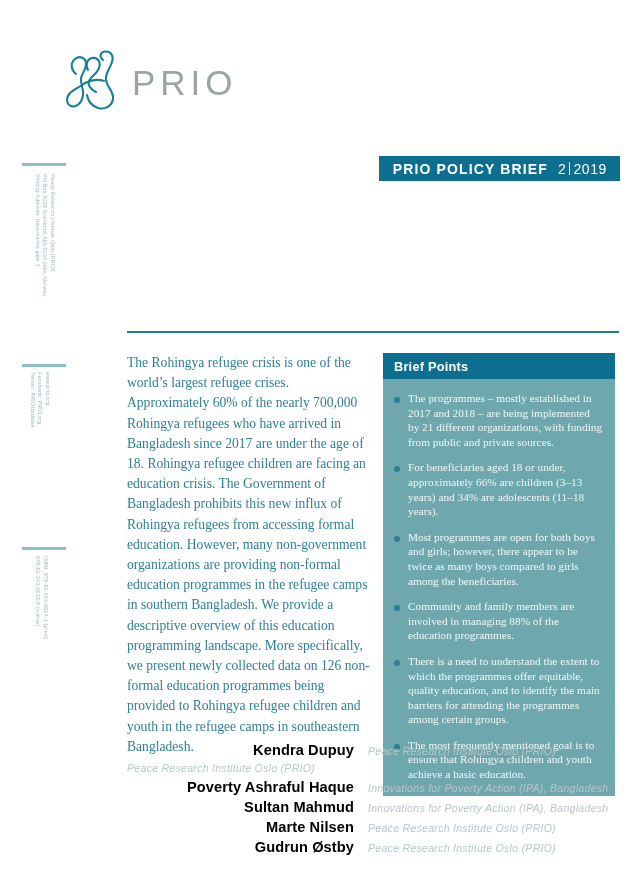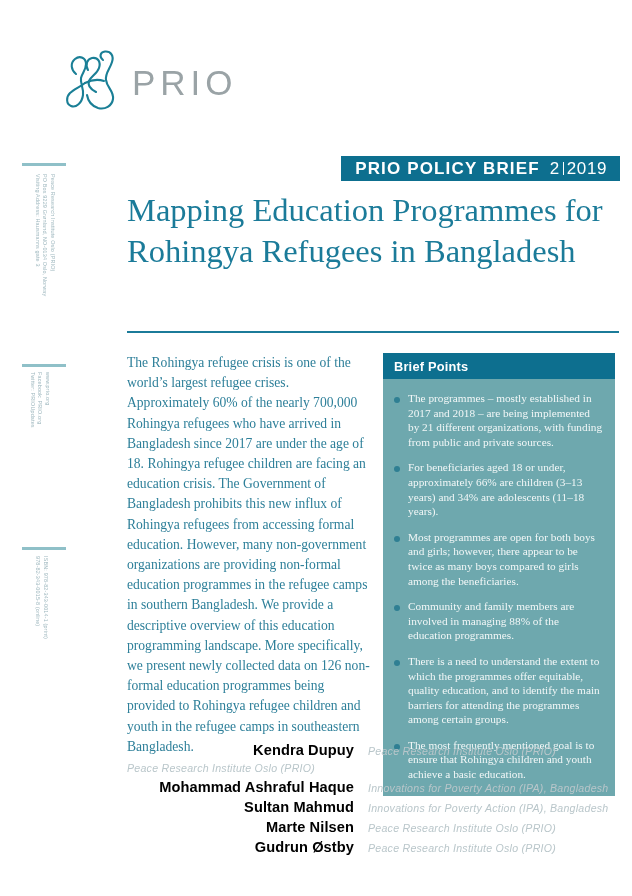--- a/index.html
+++ b/index.html
@@ -82,21 +82,21 @@
   .brief-banner {
     position: absolute;
     right: 12px;
     top: 156px;
     height: 25px;
     background: #0d6f8f;
     color: #ffffff;
     display: flex;
     align-items: center;
     padding: 0 13px 0 14px;
-    font-size: 17px;
+    font-size: 14px;
     font-weight: 700;
     letter-spacing: 1.15px;
     font-family: "Liberation Sans", sans-serif;
   }
   .brief-banner .issue-sep {
     display: inline-block;
     width: 1px;
     height: 13px;
     background: #ffffff;
     margin: 0 3px;
@@ -256,24 +256,20 @@
   </div>
 
   <div class="brief-banner">
     <span>PRIO POLICY BRIEF</span>
     <span style="width:10px"></span>
     <span class="banner-issue">2</span>
     <span class="issue-sep"></span>
     <span class="banner-num">2019</span>
   </div>
 
-  <div class="title">
-    <div>Mapping Education Programmes for</div>
-    <div>Rohingya Refugees in Bangladesh</div>
-  </div>
   <div class="title-rule"></div>
 
   <div class="abstract">The Rohingya refugee crisis is one of the world’s largest refugee crises. Approximately 60% of the nearly 700,000 Rohingya refugees who have arrived in Bangladesh since 2017 are under the age of 18. Rohingya refugee children are facing an education crisis. The Government of Bangladesh prohibits this new influx of Rohingya refugees from accessing formal education. However, many non-government organizations are providing non-formal education programmes in the refugee camps in southern Bangladesh. We provide a descriptive overview of this education programming landscape. More specifically, we present newly collected data on 126 non-formal education programmes being provided to Rohingya refugee children and youth in the refugee camps in southeastern Bangladesh.</div>
 
   <div class="brief-box">
     <div class="brief-box-header">Brief Points</div>
     <div class="brief-box-body" id="brief-points-list">
         <div class="bullet-row">
           <span class="bullet-dot"></span>
           <span class="bullet-text">The programmes – mostly established in 2017 and 2018 – are being implemented by 21 different organizations, with funding from public and private sources.</span>
@@ -303,21 +299,21 @@
 
   <div class="authors" id="authors-list">
       <div class="author-row">
         <div class="author-name">Kendra Dupuy</div>
         <div class="author-affil">Peace Research Institute Oslo (PRIO)</div>
       </div>
       <div class="author-row">
         <div class="author-affil">Peace Research Institute Oslo (PRIO)</div>
       </div>
       <div class="author-row">
-        <div class="author-name">Mohammad Ashraful Haque</div>
+        <div class="author-name">Poverty Ashraful Haque</div>
         <div class="author-affil">Innovations for Poverty Action (IPA), Bangladesh</div>
       </div>
       <div class="author-row">
         <div class="author-name">Sultan Mahmud</div>
         <div class="author-affil">Innovations for Poverty Action (IPA), Bangladesh</div>
       </div>
       <div class="author-row">
         <div class="author-name">Marte Nilsen</div>
         <div class="author-affil">Peace Research Institute Oslo (PRIO)</div>
       </div>

